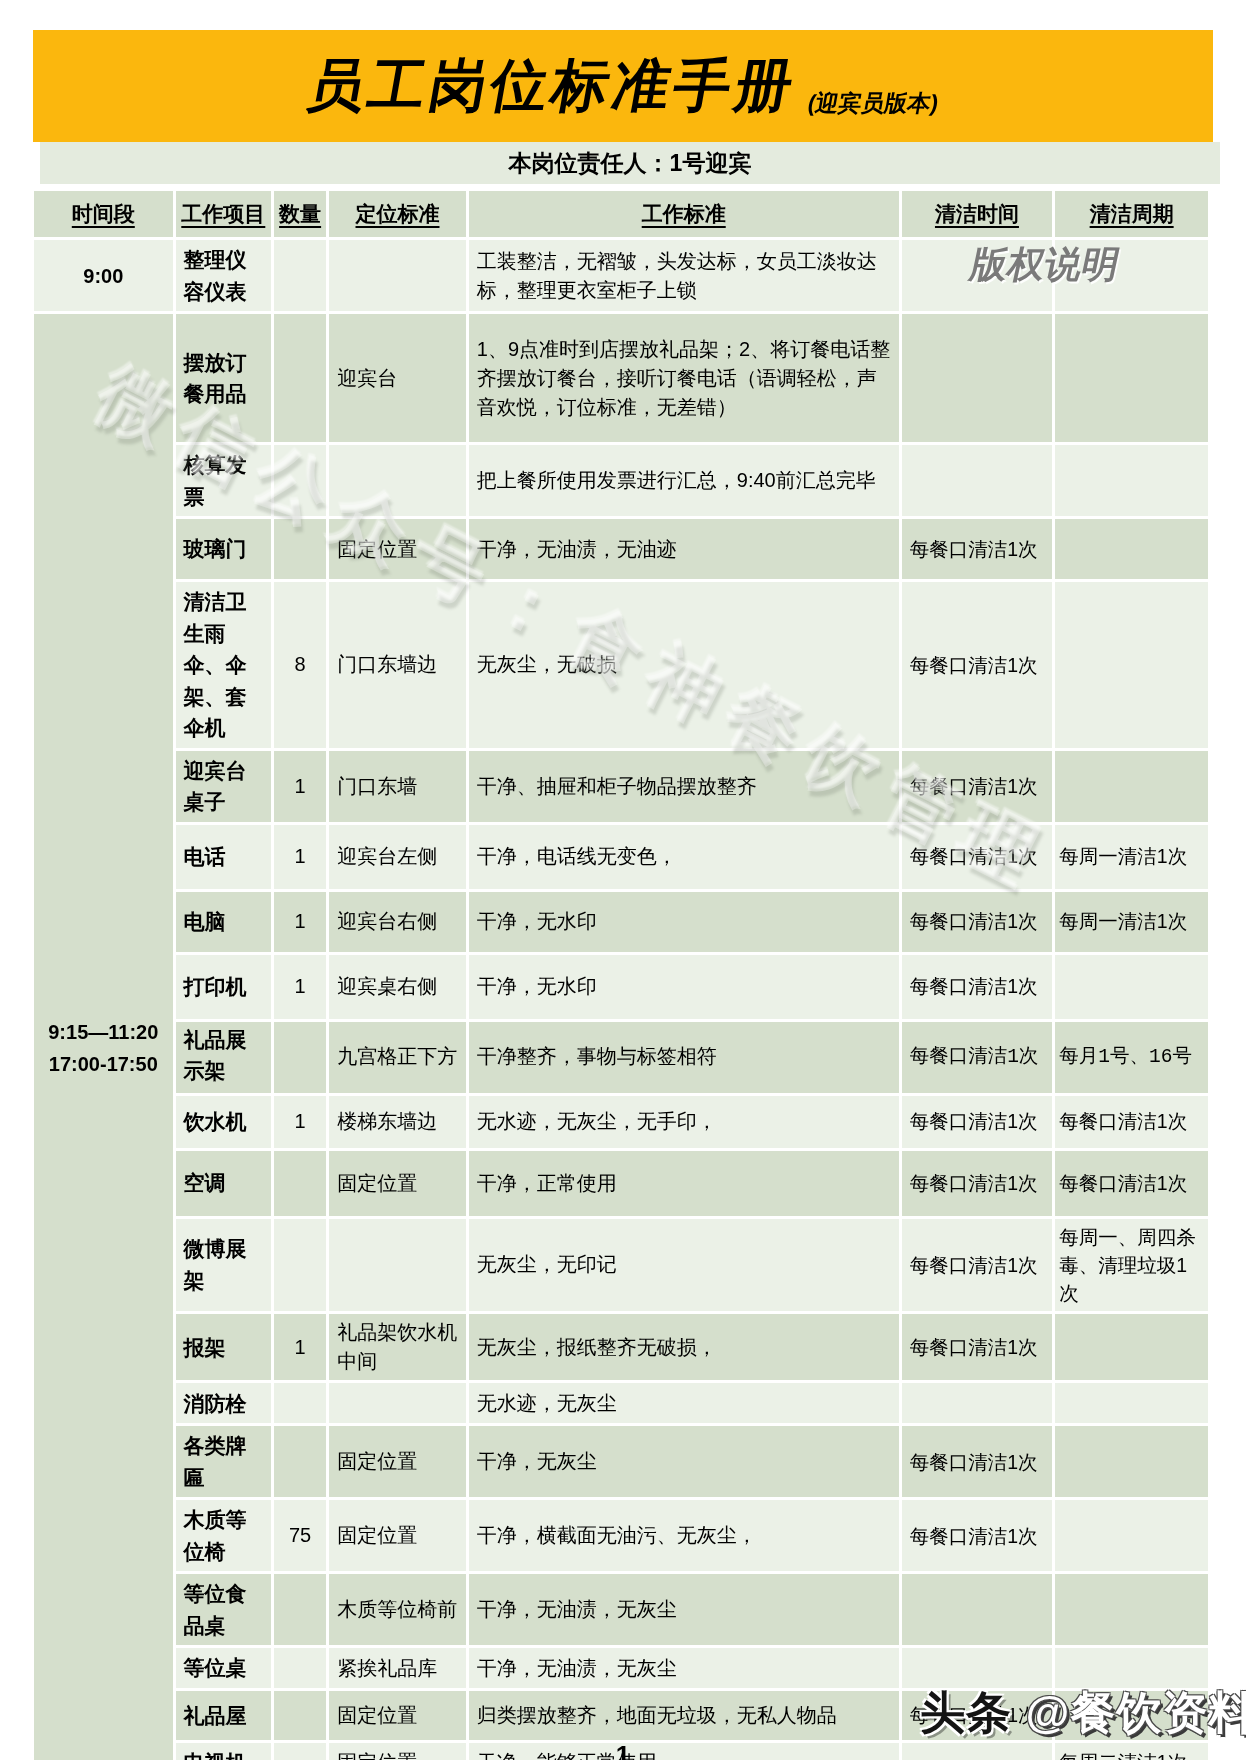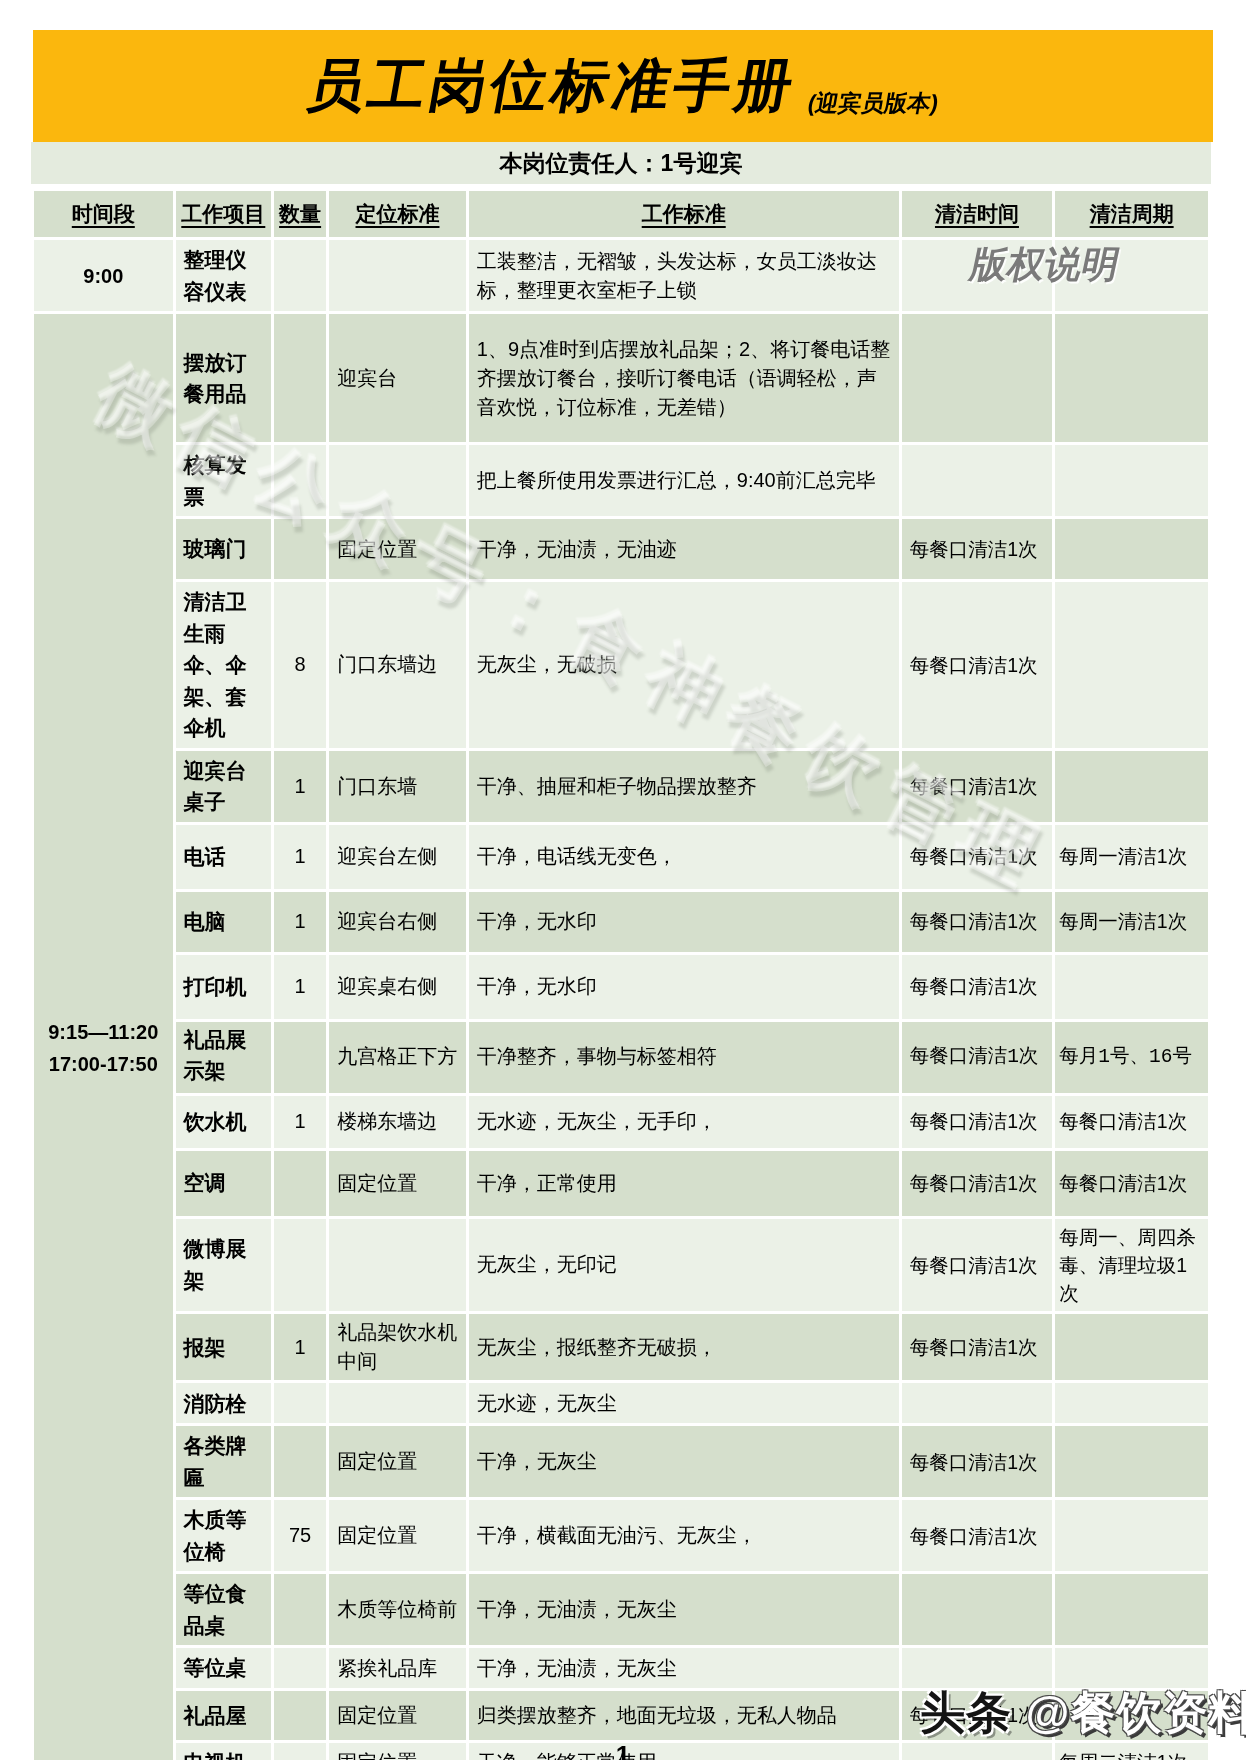--- a/index.html
+++ b/index.html
@@ -27,21 +27,21 @@
     font-size:57px;font-weight:900;letter-spacing:4px;
     transform:skewX(-10deg);color:#000;
   }
   .banner .title-suffix{
     font-size:23px;font-weight:800;margin-left:12px;margin-top:34px;
     transform:skewX(-10deg);color:#000;
   }
 
   
   .owner-row{
-    position:absolute;left:31px;top:142px;width:1180px;height:42px;
+    position:absolute;left:40px;top:142px;width:1180px;height:42px;
     background:var(--owner-row);
     display:flex;align-items:center;justify-content:center;
     font-size:23px;font-weight:700;
   }
 
   
   table{
     position:absolute;left:31px;top:188px;width:1180px;
     border-collapse:separate;border-spacing:3px;table-layout:fixed;
   }

